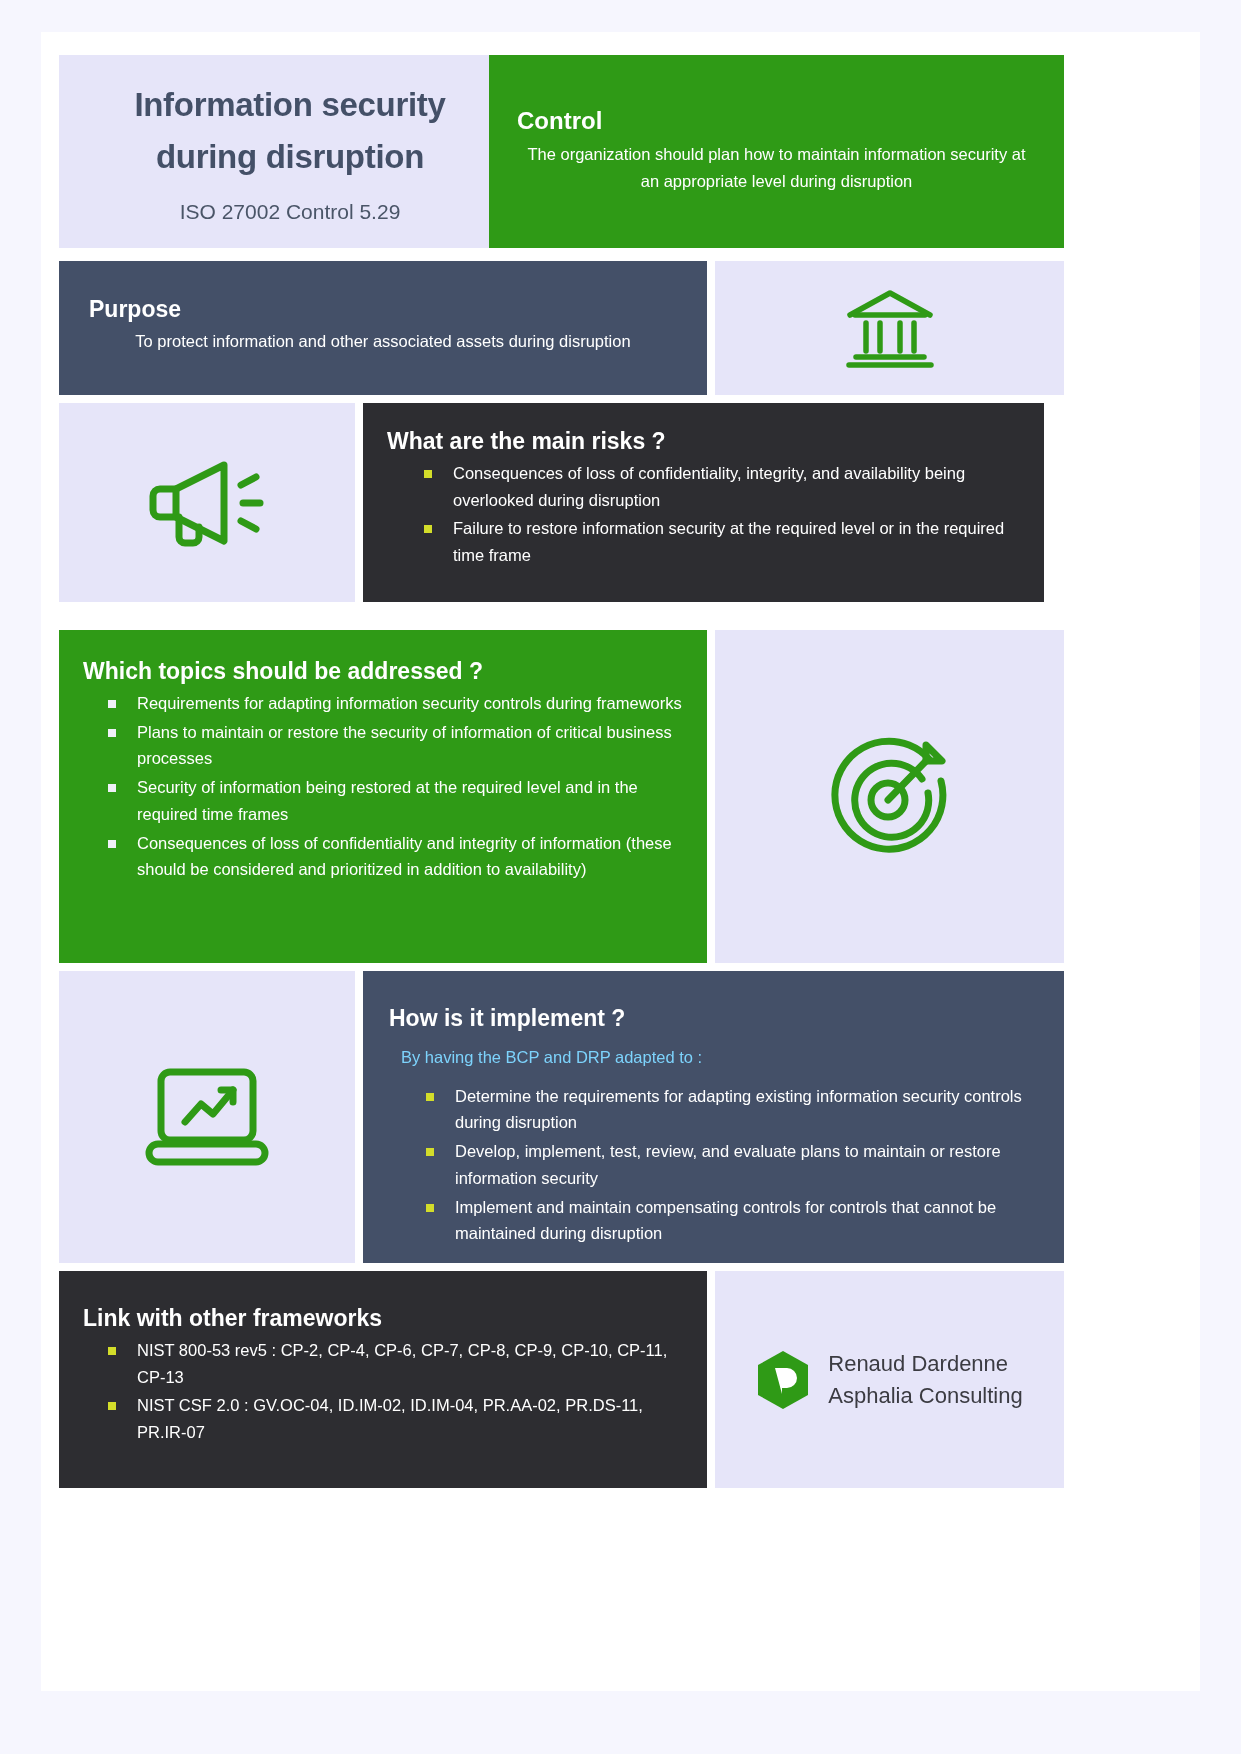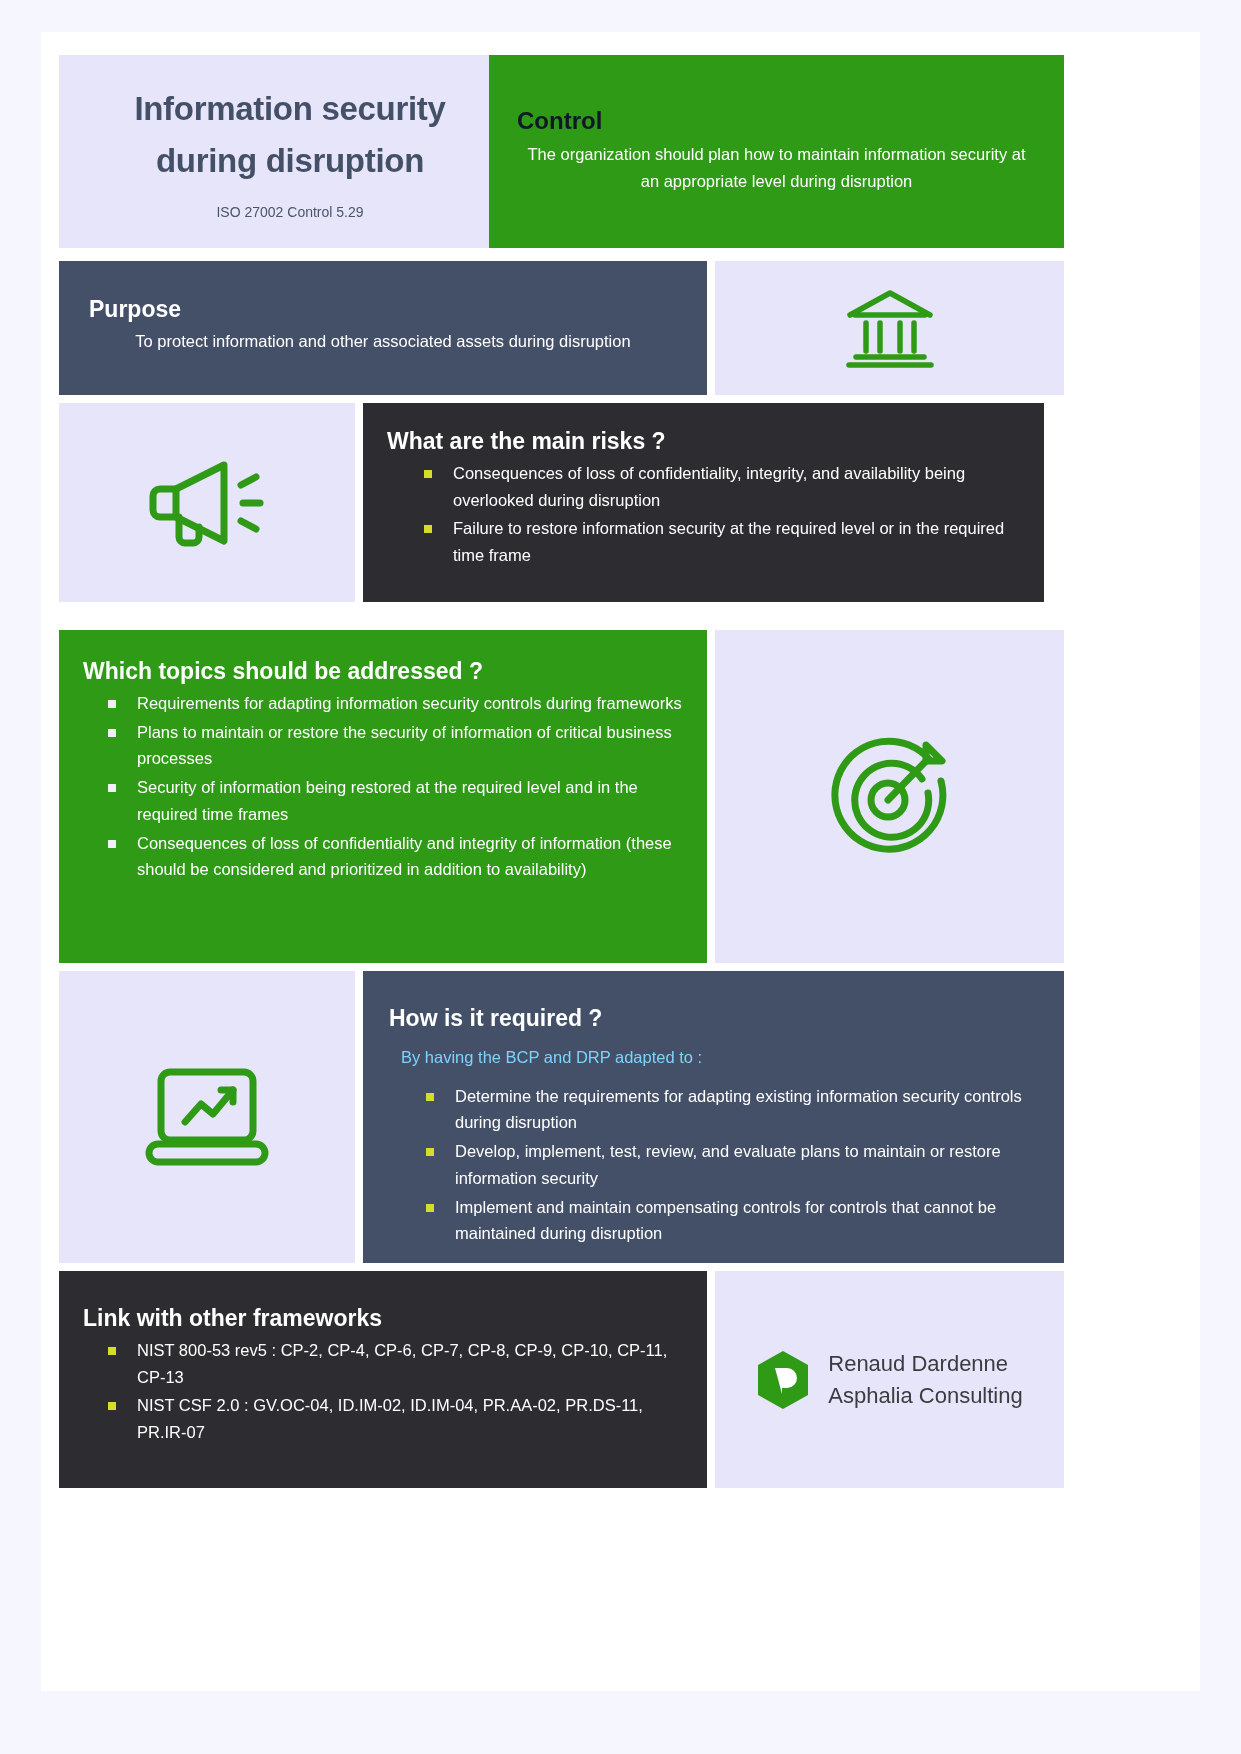--- a/index.html
+++ b/index.html
@@ -46,32 +46,32 @@
   .title-text {
     color: #445068;
     font-size: 33px;
     font-weight: bold;
     line-height: 1.55;
     text-align: center;
     letter-spacing: -0.3px;
   }
   .subtitle-text {
     color: #4a5568;
-    font-size: 14px;
+    font-size: 21px;
     margin-top: 18px;
     text-align: center;
   }
 
   
   #control-card {
     left: 448px; top: 23px; width: 575px; height: 193px;
     padding: 52px 28px 0 28px;
   }
   .h-green {
-    color: #0f172a;
+    color: #ffffff;
     font-size: 24px;
     font-weight: bold;
     margin: 0 0 6px 0;
   }
   .body-white {
     color: #ffffff;
     font-size: 16.5px;
     line-height: 1.62;
     margin: 0;
     text-align: center;
@@ -250,21 +250,21 @@
         <svg width="132" height="106" viewBox="0 0 132 106" fill="none" stroke="#2f9a16" stroke-width="7" stroke-linecap="round" stroke-linejoin="round">
           <rect x="20" y="8" width="92" height="68" rx="9"></rect>
           <path d="M44 58 L60 40 L72 50 L92 26"></path>
           <path d="M80 26 H92 V38"></path>
           <rect x="8" y="80" width="116" height="18" rx="9"></rect>
         </svg>
       </div>
     </div>
 
     <div class="card slate" id="achieved-card">
-      <div class="h-white">How is it required ?</div>
+      <div class="h-white">How is it implement ?</div>
       <p class="lead-white">By having the BCP and DRP adapted to :</p>
       <ul class="bl" style="--bullet:#d3dd2a">
         <li>Determine the requirements for adapting existing information security controls during disruption</li>
         <li>Develop, implement, test, review, and evaluate plans to maintain or restore information security</li>
         <li>Implement and maintain compensating controls for controls that cannot be maintained during disruption</li>
       </ul>
     </div>
 
     <div class="card dark" id="frameworks-card">
       <div class="h-white">Link with other frameworks</div>

